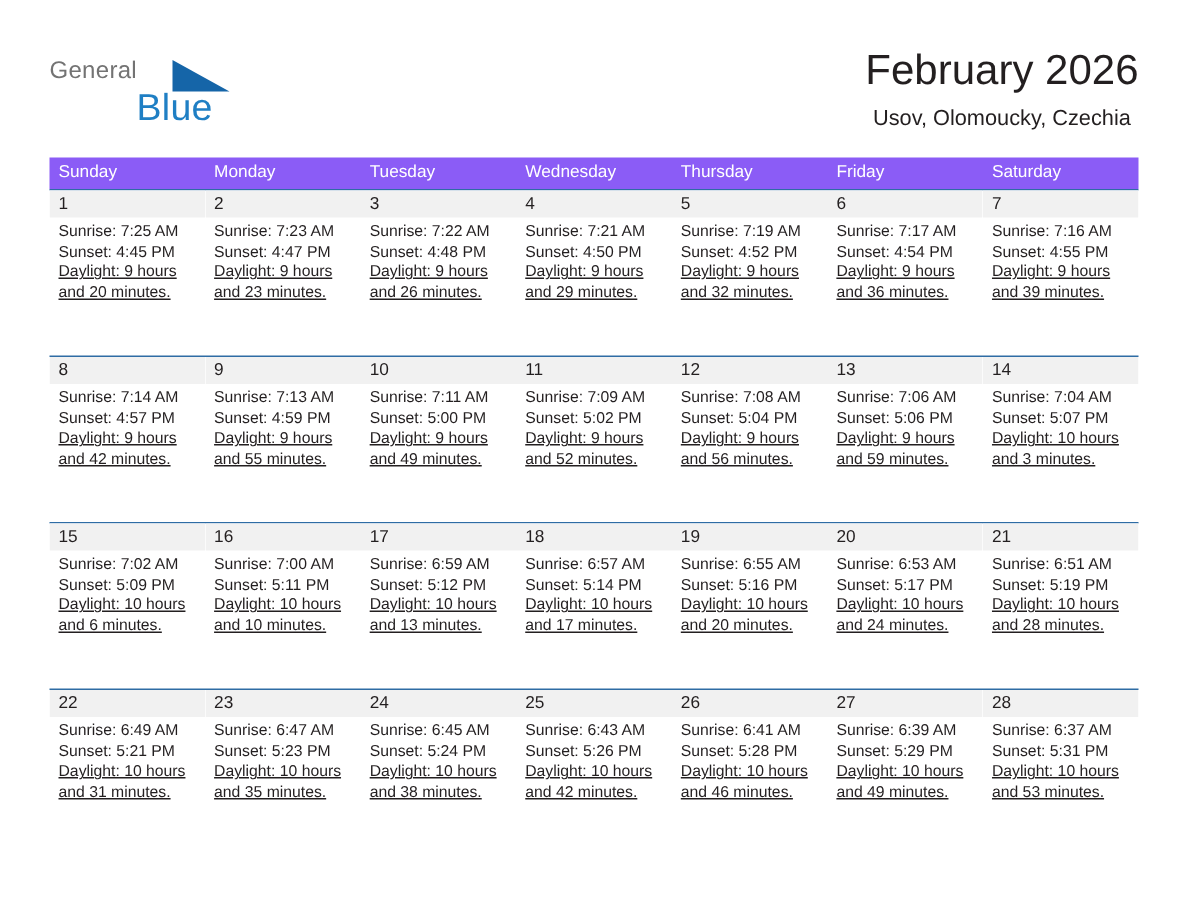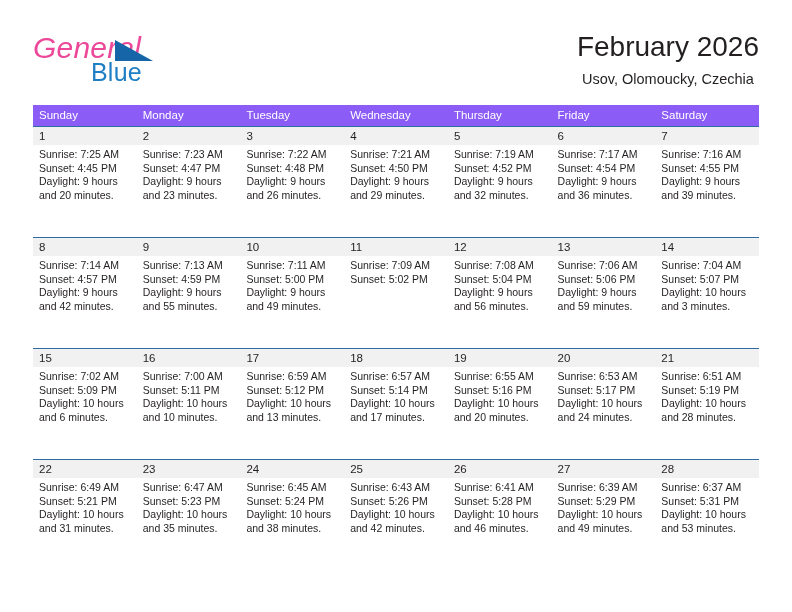--- a/index.html
+++ b/index.html
@@ -35,26 +35,25 @@
     position: absolute;
     left: 0;
     top: 4px;
     width: 220px;
     height: 56px;
   }
   .brand-general {
     position: absolute;
     left: 0;
     top: 0;
-    font-size: 30px;
+    font-size: 16px;
     letter-spacing: 0.2px;
-    color: #ec4899;
+    color: #737373;
     line-height: 28px;
     white-space: nowrap;
-    font-style: italic;
   }
   .brand-blue {
     position: absolute;
     left: 58px;
     top: 24px;
     font-size: 25px;
     letter-spacing: 0.2px;
     color: #1f7fc4;
     line-height: 28px;
     white-space: nowrap;
@@ -146,20 +145,21 @@
     padding: 3px 6px 0 6px;
     font-size: 10.5px;
     line-height: 13.6px;
     color: #231f20;
   }
   .day-body div {
     white-space: nowrap;
   }
   .daylight-line {
     white-space: normal !important;
+    text-decoration: underline;
   }
 </style>
 </head>
 <body>
 
 <div class="page">
 
   <div class="header">
 
     <div class="brand">
@@ -272,20 +272,21 @@
             <div>Sunrise: 7:11 AM</div>
             <div>Sunset: 5:00 PM</div>
             <div class="daylight-line">Daylight: 9 hours and 49 minutes.</div>
           </div>
         </div>
         <div class="day-cell">
           <div class="day-number">11</div>
           <div class="day-body">
             <div>Sunrise: 7:09 AM</div>
             <div>Sunset: 5:02 PM</div>
+            <div class="daylight-line">Daylight: 9 hours and 52 minutes.</div>
           </div>
         </div>
         <div class="day-cell">
           <div class="day-number">12</div>
           <div class="day-body">
             <div>Sunrise: 7:08 AM</div>
             <div>Sunset: 5:04 PM</div>
             <div class="daylight-line">Daylight: 9 hours and 56 minutes.</div>
           </div>
         </div>

